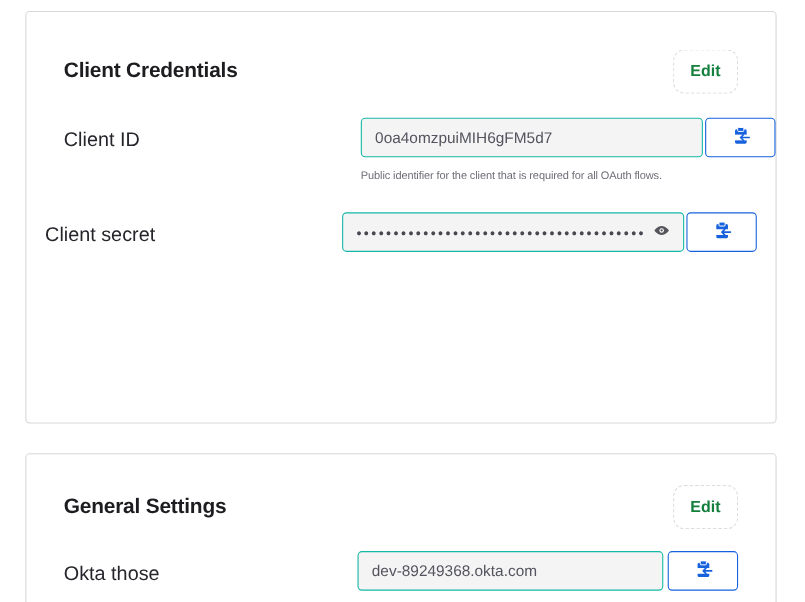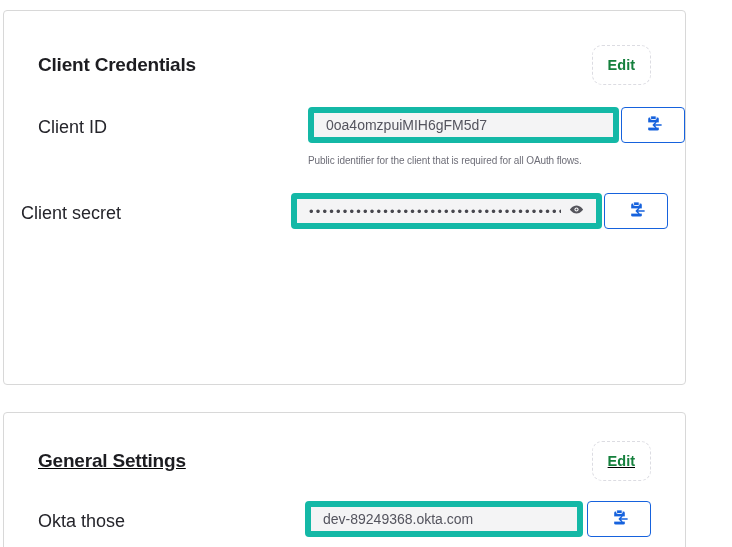--- a/index.html
+++ b/index.html
@@ -4,37 +4,37 @@
 <style>
   * { margin: 0; padding: 0; box-sizing: border-box; }
   html, body {
     width: 732px; height: 547px;
     background: #ffffff;
     overflow: hidden;
     font-family: "Liberation Sans", sans-serif;
   }
   .card {
     position: absolute;
-    left: 3px;
+    left: 23px;
     width: 683px;
     background: #fff;
     border: 1px solid #d8d8d8;
     border-radius: 4px;
     padding: 0 34px;
   }
   #card-credentials { top: 10px; height: 375px; }
   #card-general     { top: 412px; height: 290px; }
 
   .card-header {
     display: flex;
     align-items: center;
     justify-content: space-between;
   }
   #card-credentials .card-header { padding-top: 34px; }
-  #card-general     .card-header { padding-top: 28px; text-decoration: underline; }
+  #card-general     .card-header { padding-top: 28px; }
 
   .card-title {
     font-size: 19px;
     font-weight: 700;
     color: #1d1d21;
     letter-spacing: -0.2px;
   }
   .edit-ring {
     border: 1px dashed #dcdce2;
     border-radius: 10px;
@@ -63,21 +63,21 @@
   #card-general .row-label { width: 267px; }
 
   .field { width: 377px; }
   #card-general .field { width: 390px; }
 
   .value-line { display: flex; height: 36px; }
   .input-box {
     flex: 1;
     min-width: 0;
     background: #f4f4f5;
-    border: 6px solid #14b8a6;
+    border: 1px solid #14b8a6;
     border-radius: 4px;
     display: flex;
     align-items: center;
     padding: 0 12px;
     font-size: 14px;
     color: #54545e;
     white-space: nowrap;
     overflow: hidden;
   }
   .copy-btn {

